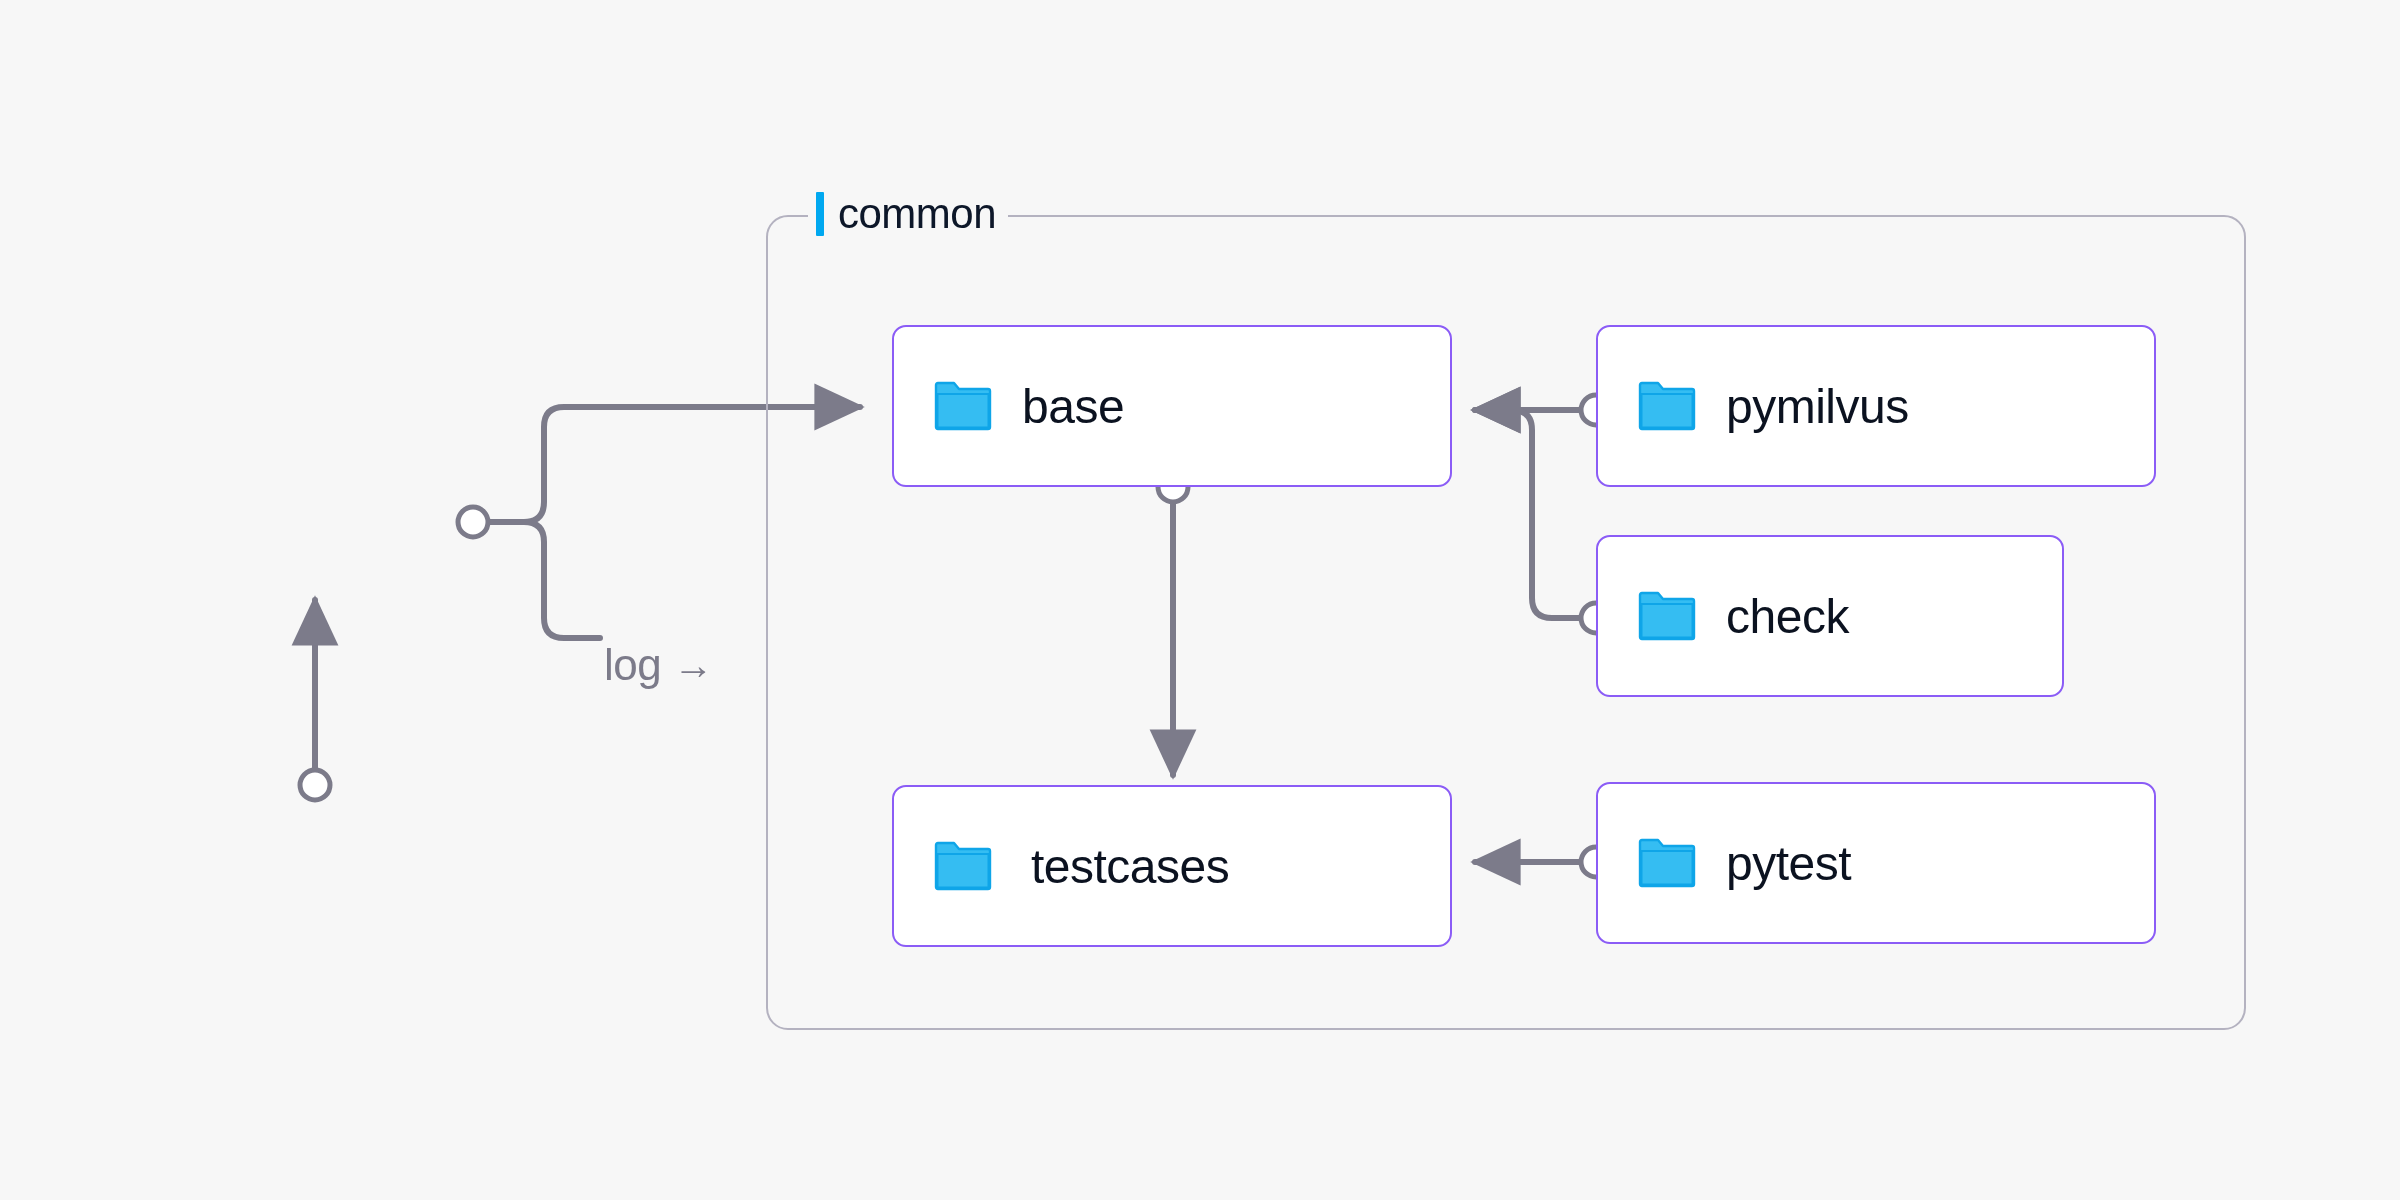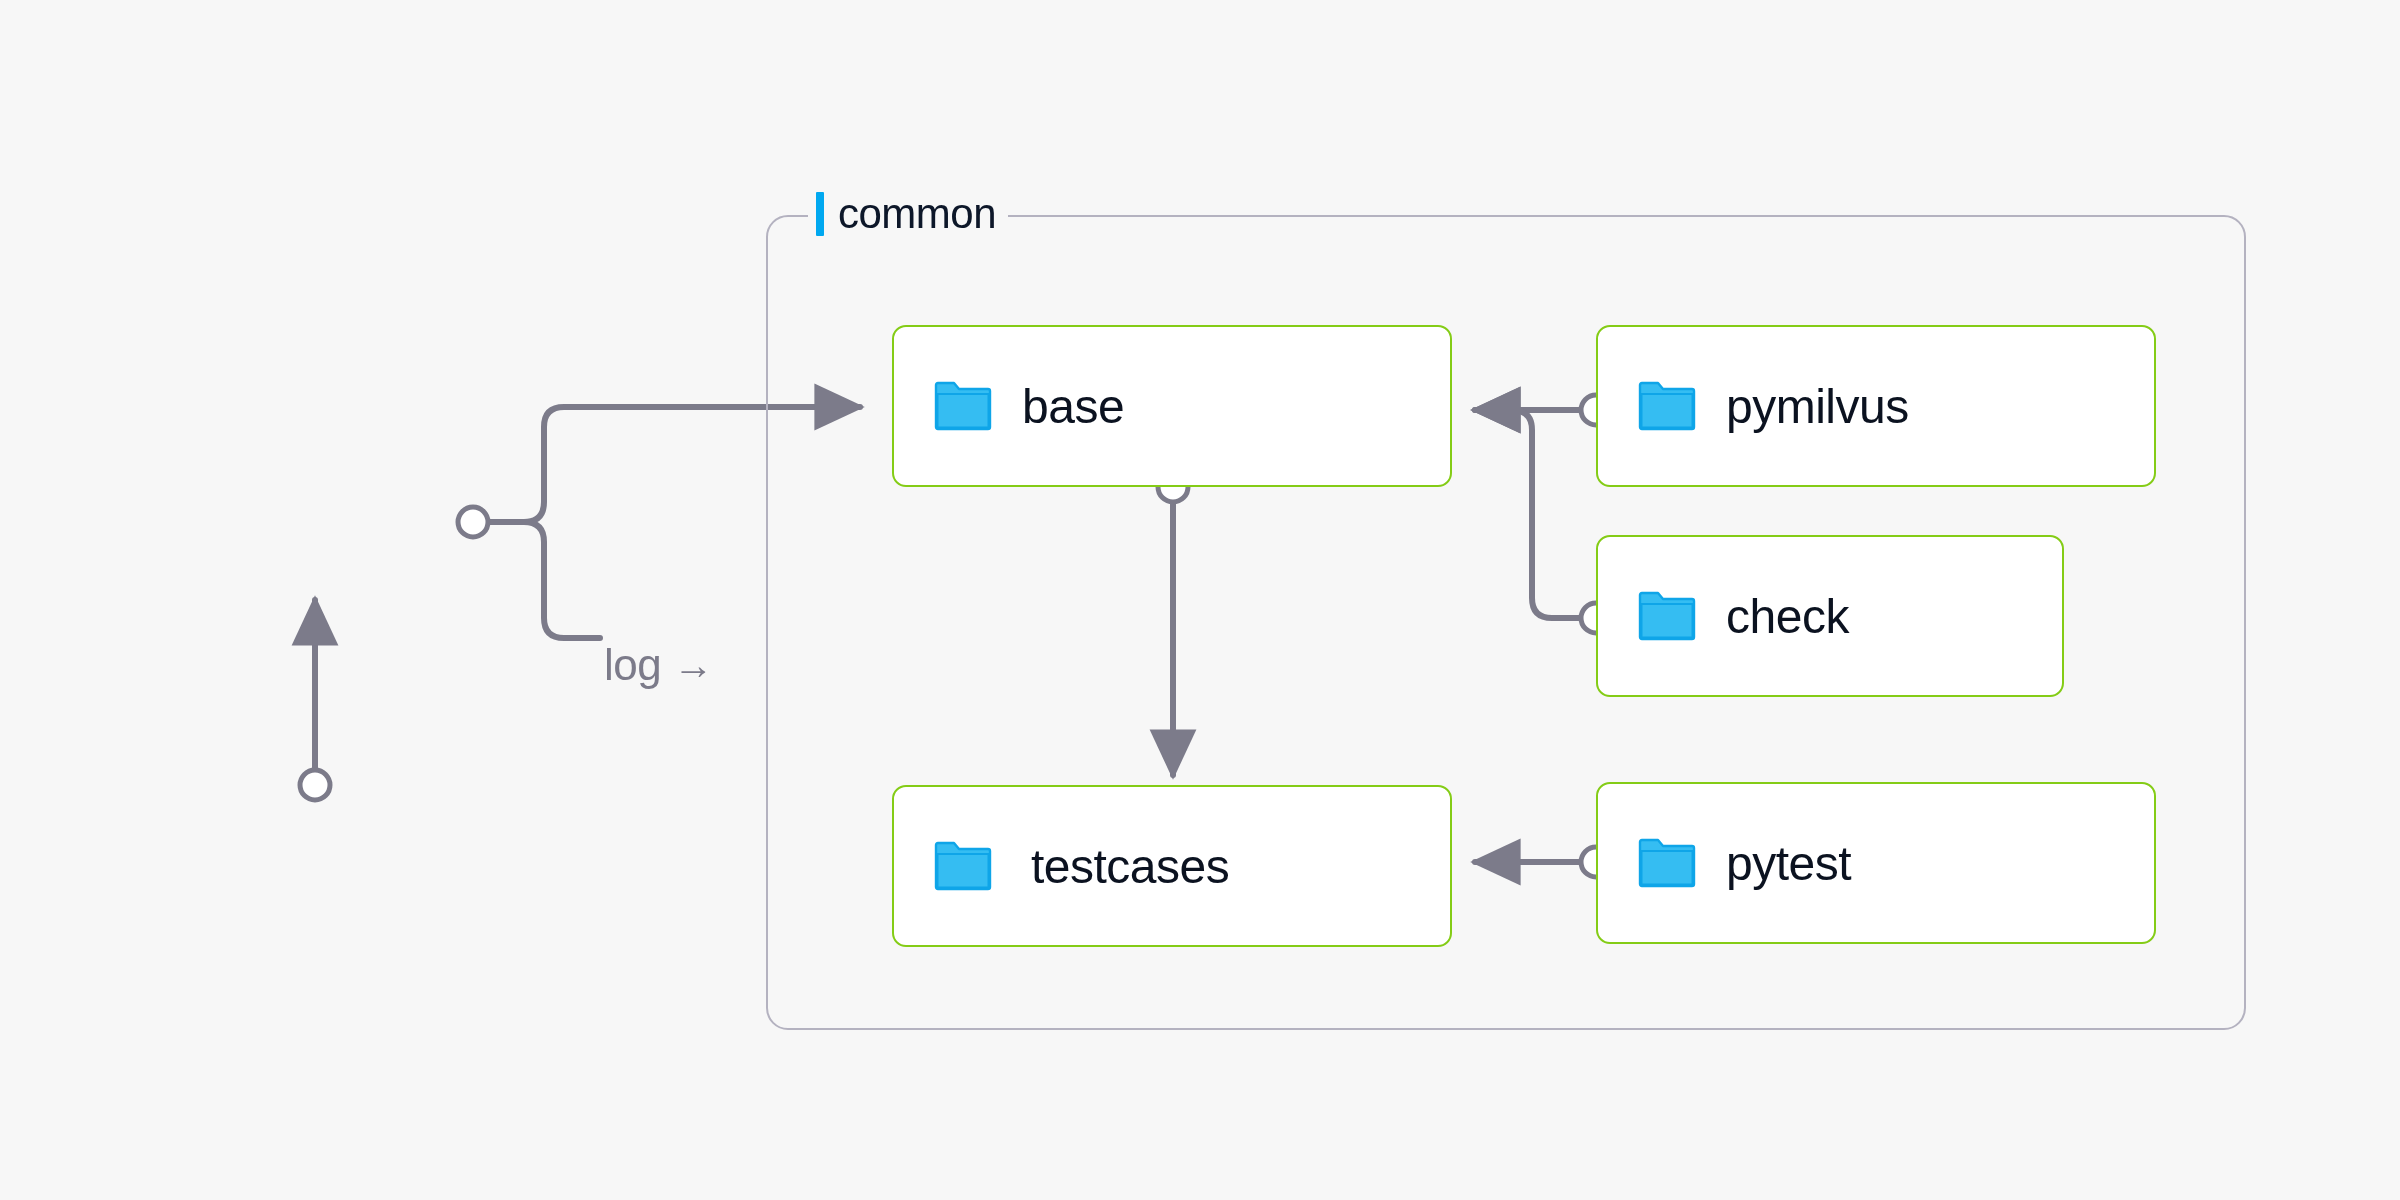--- a/index.html
+++ b/index.html
@@ -56,21 +56,21 @@
     color: #0d1729;
     letter-spacing: -0.5px;
     white-space: nowrap;
   }
 
   
   .node {
     position: absolute;
     box-sizing: border-box;
     background: #ffffff;
-    border: 2px solid #84cc16;
+    border: 2px solid #8b5cf6;
     border-radius: 14px;
     display: flex;
     align-items: center;
     padding-left: 40px;
     gap: 30px;
   }
   .node-label {
     font-size: 48px;
     color: #0b1220;
     letter-spacing: -0.5px;

